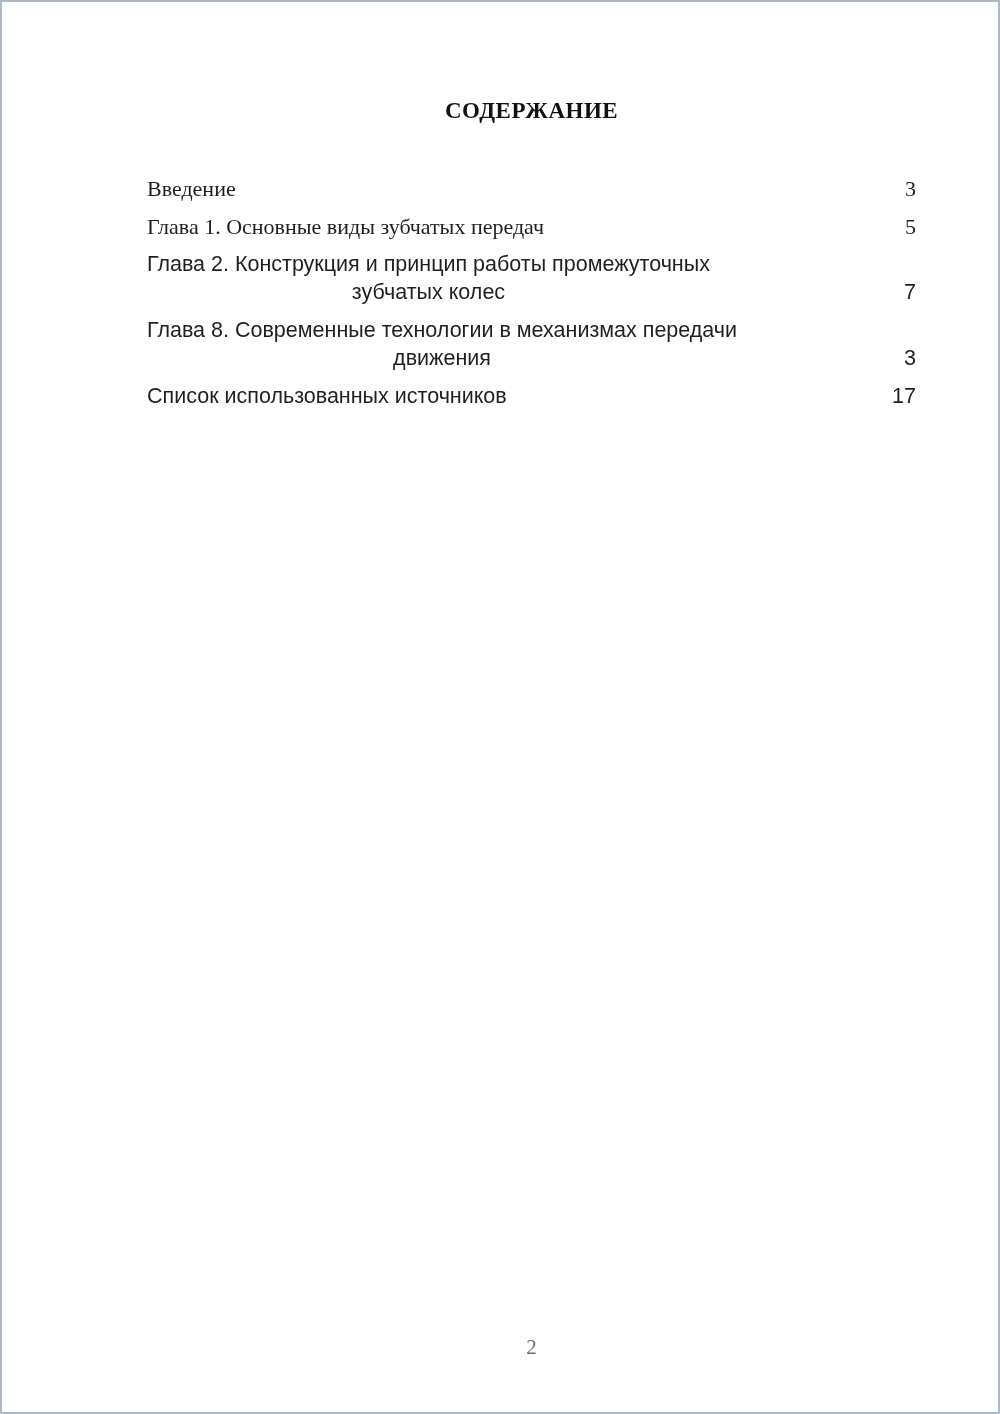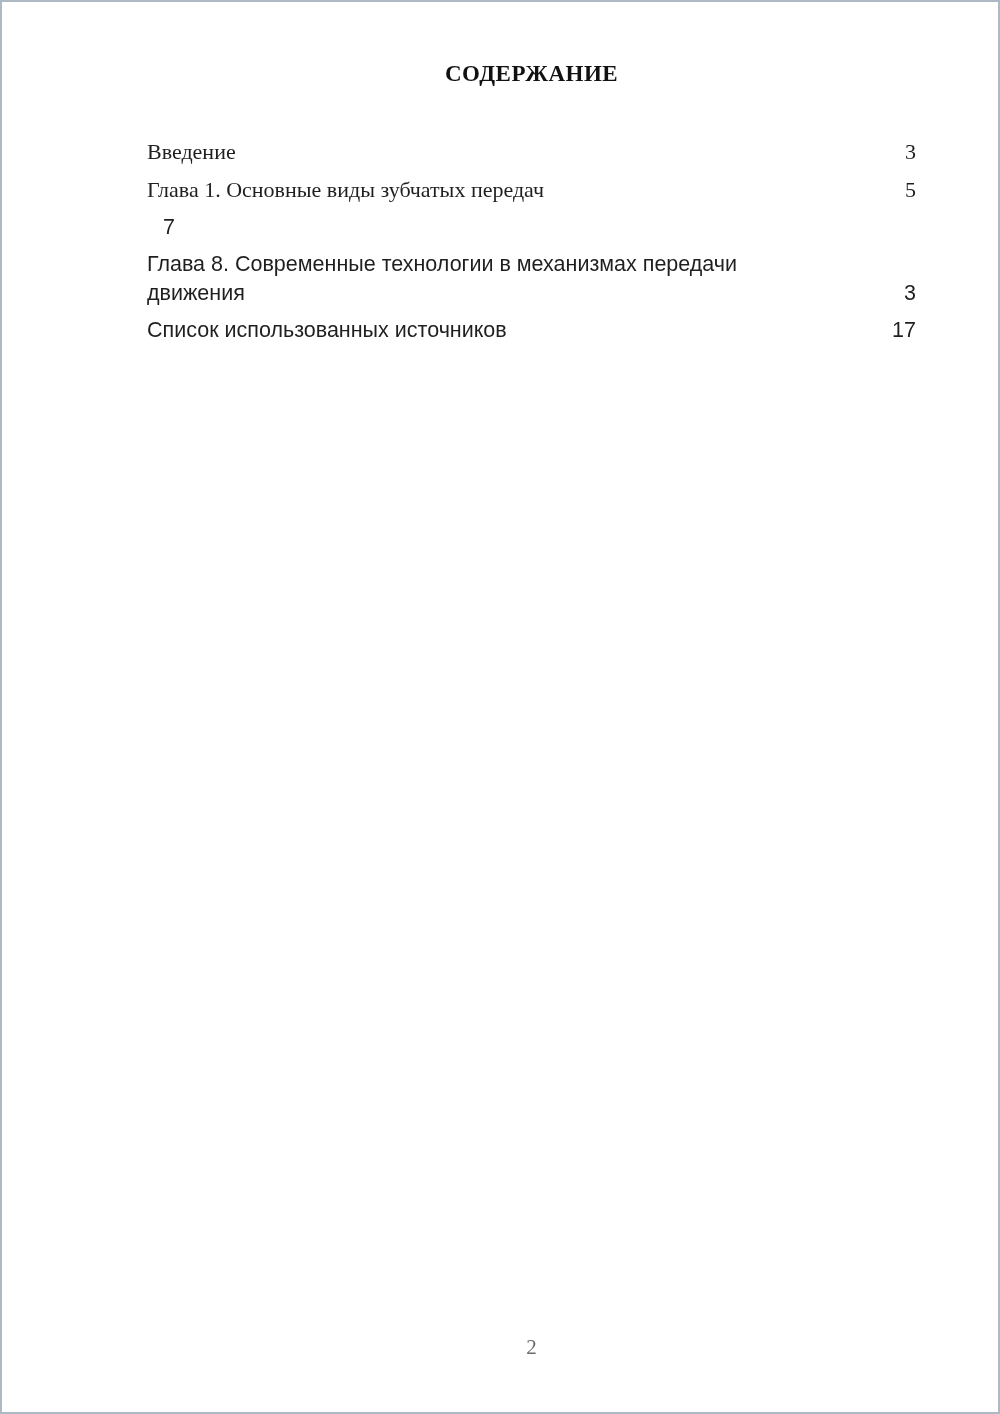--- a/index.html
+++ b/index.html
@@ -11,38 +11,39 @@
     border: 2px solid #aeb9c6;
     position: relative;
     font-family: "Liberation Serif", serif;
     color: #1f1f1f;
   }
   .content {
     margin: 0 82px 0 145px;
   }
   .doc-title {
     margin: 0;
-    padding-top: 59px;
+    padding-top: 96px;
     text-align: center;
     font-size: 23px;
     font-weight: 700;
     letter-spacing: 0.5px;
     color: #111111;
     font-family: "Liberation Serif", serif;
   }
   .toc {
     margin-top: 50px;
   }
   .toc-row {
     display: flex;
     justify-content: space-between;
     align-items: flex-end;
     margin-bottom: 9px;
     font-size: 22px;
     line-height: 1.32;
+    text-align: center;
   }
   .toc-row .entry-text {
     white-space: pre-line;
     max-width: 700px;
   }
   .toc-row .entry-page {
     padding-left: 16px;
     white-space: nowrap;
   }
   .style-serif { font-family: "Liberation Serif", serif; }
@@ -67,20 +68,22 @@
   <div class="toc" id="toc">
       <div class="toc-row style-serif">
         <span class="entry-text">Введение</span>
         <span class="entry-page">3</span>
       </div>
       <div class="toc-row style-serif">
         <span class="entry-text">Глава 1. Основные виды зубчатых передач</span>
         <span class="entry-page">5</span>
       </div>
       <div class="toc-row style-sans">
+        <span class="entry-text">Глава 2. Конструкция и принцип работы промежуточных
+зубчатых колес</span>
         <span class="entry-page">7</span>
       </div>
       <div class="toc-row style-sans">
         <span class="entry-text">Глава 8. Современные технологии в механизмах передачи
 движения</span>
         <span class="entry-page">3</span>
       </div>
       <div class="toc-row style-sans">
         <span class="entry-text">Список использованных источников</span>
         <span class="entry-page">17</span>

